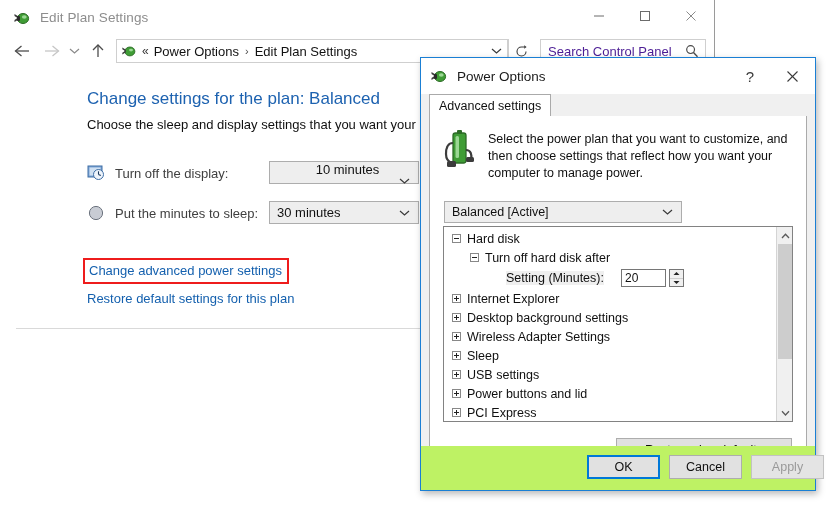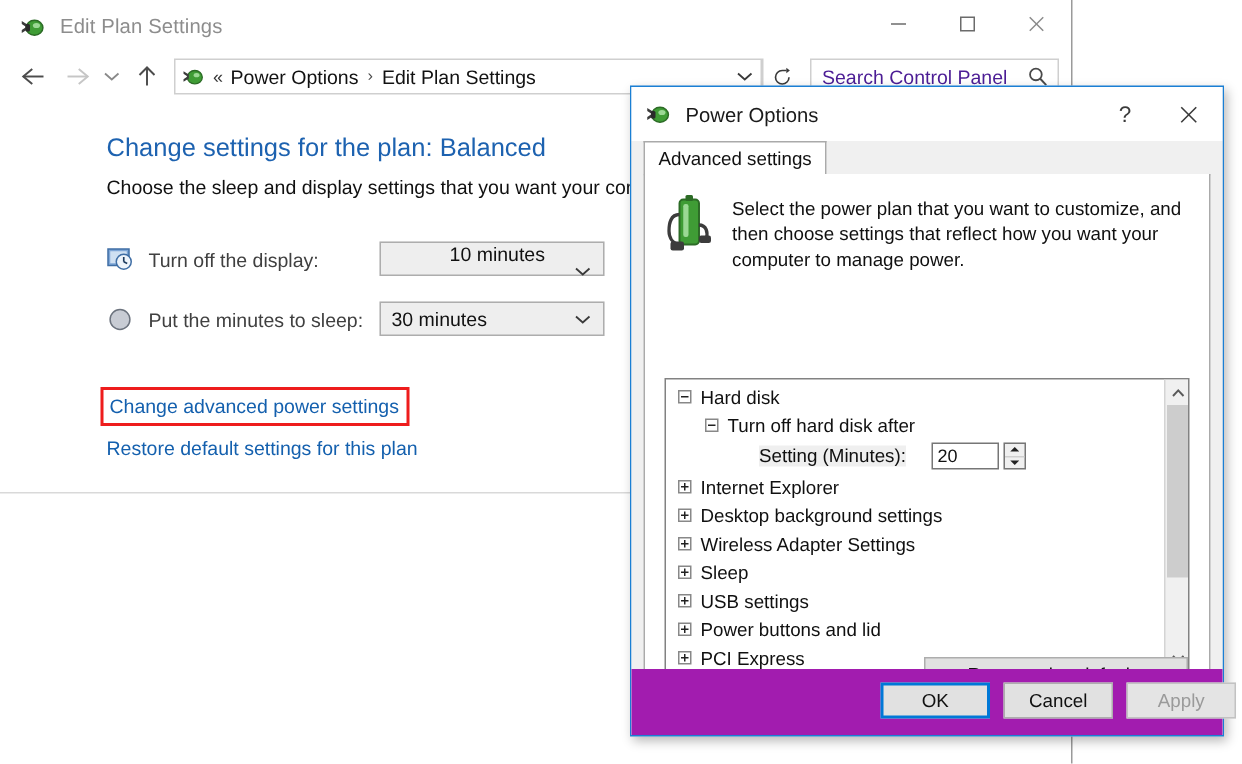--- a/index.html
+++ b/index.html
@@ -131,21 +131,21 @@
   }
   #search-icon-wrap {
     margin-left:auto; margin-right:6px;
     color:#4a4a4a;
     display:flex; align-items:center;
   }
 
   
   #cp-content {
     position: absolute;
-    left: 0; top: 67px;
+    left: 16px; top: 67px;
     width: 714px;
     bottom: 0;
     background: #ffffff;
   }
   #cp-heading {
     position: absolute;
     left: 71px; top: 22px;
     font-size: 17px;
     color: #1d62b0;
     white-space: nowrap;
@@ -324,21 +324,21 @@
     width: 238px; height: 22px;
     background: #eeeeee;
     border: 1px solid #adadad;
     box-sizing: border-box;
     display: flex; align-items: center;
   }
   #plan-combo .combo-text { font-size: 12.5px; }
 
   #tree {
     position: absolute;
-    left: 13px; top: 136px;
+    left: 13px; top: 110px;
     width: 350px; height: 196px;
     background: #ffffff;
     border: 1px solid #828282;
     box-sizing: border-box;
     overflow: hidden;
   }
   .tree-row {
     position: relative;
     height: 19px;
     display: flex;
@@ -443,21 +443,21 @@
     box-sizing: border-box;
     font-size: 12.5px;
     color: #111111;
     display: flex; align-items: center; justify-content: center;
   }
 
   #dlg-footer {
     position: absolute;
     left: 0; bottom: 0;
     width: 394px; height: 44px;
-    background: #a21caf;
+    background: #bef264;
   }
   .footbtn {
     position: absolute;
     top: 9px;
     width: 73px; height: 24px;
     background: #e1e1e1;
     border: 1px solid #adadad;
     box-sizing: border-box;
     font-size: 12.5px;
     color: #101010;
@@ -657,20 +657,28 @@
             <rect x="15.5" y="8" width="3.5" height="22" rx="1.5" fill="#9bd894"></rect>
             <path d="M13 15 C7 15 6 21 6 26 C6 31 9 34 12 35" fill="none" stroke="#3c3c3c" stroke-width="2.2"></path>
             <path d="M26 22 C31 22 32 27 31 31" fill="none" stroke="#3c3c3c" stroke-width="2.2"></path>
             <rect x="7" y="33" width="9" height="6" rx="1.5" fill="#3c3c3c"></rect>
             <rect x="26" y="29" width="8" height="5" rx="1.5" fill="#3c3c3c"></rect>
           </svg>
         </span>
         <div id="dlg-info-text">Select the power plan that you want to customize, and then choose settings that reflect how you want your computer to manage power.</div>
       </div>
 
+      <div id="plan-combo">
+        <span class="combo-text">Balanced [Active]</span>
+        <span class="combo-arrow">
+          <svg width="11" height="8" viewBox="0 0 11 8">
+              <path d="M1 2 L5.5 6 L10 2" fill="none" stroke="#3a3a3a" stroke-width="1.2"></path>
+            </svg>
+        </span>
+      </div>
 
       <div id="tree">
         <div style="position:absolute; left:0; top:2px; width:333px;">
 
           <div class="tree-row ind1">
             <span class="expander"></span>
             <span>Hard disk</span>
           </div>
 
           <div class="tree-row ind2">

